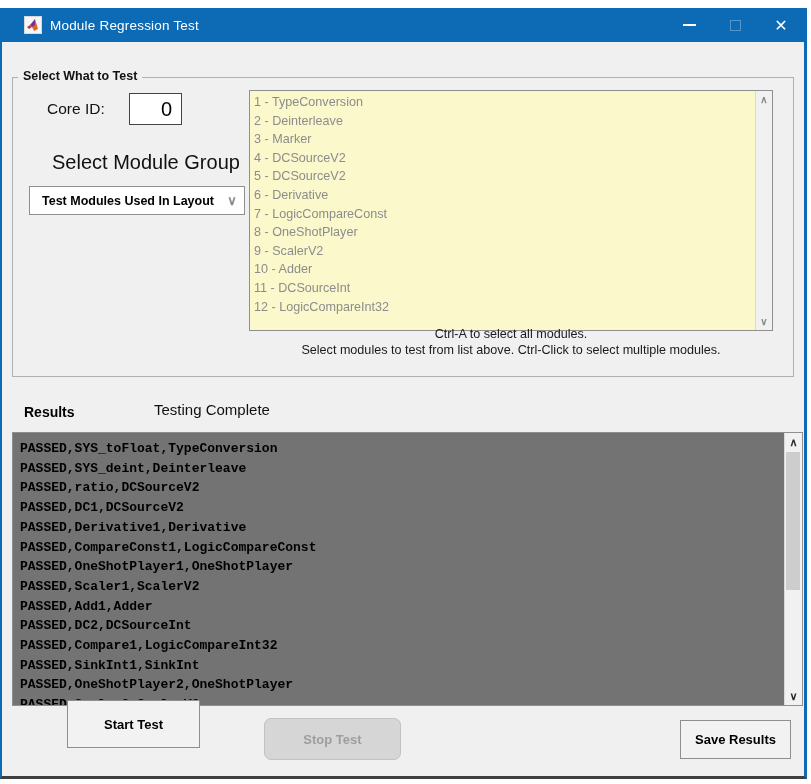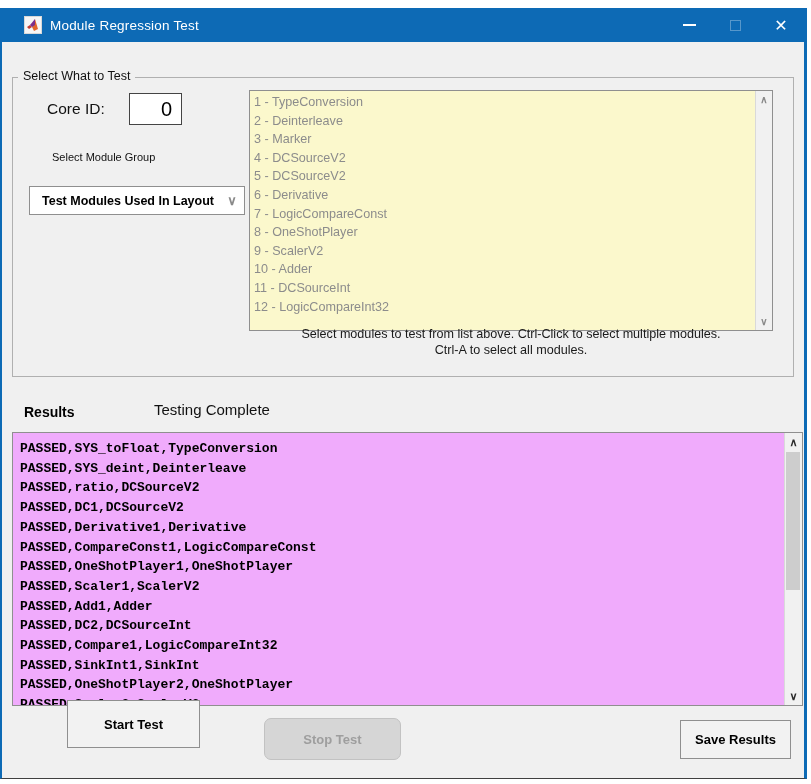--- a/index.html
+++ b/index.html
@@ -1,45 +1,45 @@
 <!DOCTYPE html>
 <html><head>
 <meta charset="utf-8">
 <style>
   * { margin:0; padding:0; box-sizing:border-box; }
   html,body { width:811px; height:784px; background:#ffffff; font-family:"Liberation Sans", sans-serif; }
   .page { position:relative; width:811px; height:784px; background:#ffffff; overflow:hidden; }
 
   .window { position:absolute; left:0; top:8px; width:807px; height:771px;
-    border-left:2px solid #0d6ab5; border-right:3px solid #0d6ab5; border-bottom:1px solid #404040;
+    border-left:2px solid #0d6ab5; border-right:3px solid #0d6ab5; border-bottom:3px solid #404040;
     background:#f0f0f0; }
 
   .titlebar { position:absolute; left:0; top:0; width:100%; height:34px; background:#0d6ab5;
     display:flex; align-items:center; }
   .app-icon { width:18px; height:18px; margin-left:22px; background:#f6f6f6; border:1px solid #d8d8d8;
     display:flex; align-items:center; justify-content:center; }
   .title-text { color:#ffffff; font-size:13.5px; margin-left:8px; letter-spacing:0.2px; }
   .win-controls { position:absolute; right:0; top:0; height:34px; display:flex; }
   .win-btn { width:46px; height:34px; display:flex; align-items:center; justify-content:center;
     color:#ffffff; font-size:14px; }
   .maximize-box { width:11px; height:11px; border:1px solid rgba(255,255,255,0.30); }
   .min-dash { display:block; width:13px; height:2px; background:#ffffff; }
   .close-x { font-size:16px; font-weight:normal; }
 
   .groupbox { position:absolute; left:10px; top:69px; width:782px; height:300px;
     border:1px solid #b0b0b0; }
   .groupbox-legend { position:absolute; left:5px; top:-9px; background:#f0f0f0; padding:0 5px;
-    font-size:12.5px; font-weight:normal; color:#111; }
+    font-size:12.5px; font-weight:bold; color:#111; }
 
   .core-id-label { position:absolute; left:45px; top:92px; font-size:15.5px; color:#111; }
   .core-id-input { position:absolute; left:127px; top:85px; width:53px; height:32px;
     background:#ffffff; border:1px solid #444; font-size:20px; color:#000;
     text-align:right; padding-right:9px; line-height:30px; }
 
-  .module-group-label { position:absolute; left:50px; top:143px; font-size:11px; color:#111; }
+  .module-group-label { position:absolute; left:50px; top:143px; font-size:20px; color:#111; }
 
   .dropdown { position:absolute; left:27px; top:178px; width:216px; height:29px; background:#ffffff;
     border:1px solid #8f8f8f; display:flex; align-items:center; }
   .dropdown-value { font-size:12.5px; font-weight:bold; color:#000; padding-left:6px; flex:1;
     white-space:nowrap; overflow:hidden;text-align:center; }
   .dropdown-chevron { width:24px; height:100%; display:flex; align-items:center; justify-content:center;
     color:#8a8a8a; font-size:13px; font-weight:bold; }
 
   .module-list { position:absolute; left:247px; top:82px; width:524px; height:241px;
     background:#fbf8cc; border:1px solid #8f8f8f; overflow:hidden; }
@@ -54,21 +54,21 @@
   .vscroll .arrow.down { bottom:0; }
   .vscroll .thumb { position:absolute; left:1px; width:14px; background:#cdcdcd; }
 
   .results-label { position:absolute; left:22px; top:396px; font-size:14px; font-weight:bold; color:#000; }
   .status-text { position:absolute; left:152px; top:393px; font-size:15px; color:#111; }
 
   .help-text { position:absolute; left:227px; top:319px; width:564px; text-align:center;
     font-size:12.6px; color:#1a1a1a; line-height:15.5px; }
 
   .results-box { position:absolute; left:10px; top:424px; width:791px; height:274px;
-    background:#f0abfc; border:1px solid #8f8f8f; overflow:hidden; }
+    background:#737373; border:1px solid #8f8f8f; overflow:hidden; }
   .results-inner { position:absolute; left:0; top:0; right:18px; bottom:0; overflow:hidden;
     padding:6px 0 0 7px; }
   .result-row { font-family:"Liberation Mono", monospace; font-size:13px; font-weight:bold;
     color:#000; line-height:19.7px; white-space:nowrap; }
   .results-box .vscroll { width:18px; background:#f1f1f1; }
   .results-box .vscroll .arrow { color:#2b2b2b; height:18px; font-size:11px; }
 
   .btn { position:absolute; background:#f2f2f2; border:1px solid #8f8f8f;
     font-size:13px; font-weight:bold; color:#000; display:flex; align-items:center; justify-content:center;
     font-family:"Liberation Sans", sans-serif; }
@@ -132,22 +132,22 @@
           <div class="module-item">11 - DCSourceInt</div>
           <div class="module-item">12 - LogicCompareInt32</div>
         </div>
       <div class="vscroll">
         <div class="arrow up">∧</div>
         <div class="arrow down">∨</div>
       </div>
     </div>
 
     <div class="help-text">
+      <div>Ctrl-A to select all modules.</div>
       <div>Select modules to test from list above. Ctrl-Click to select multiple modules.</div>
-      <div>Ctrl-A to select all modules.</div>
     </div>
 
     <div class="results-label">Results</div>
     <div class="status-text">Testing Complete</div>
 
     <div class="results-box">
       <div class="results-inner">
           <div class="result-row">PASSED,SYS_toFloat,TypeConversion</div>
           <div class="result-row">PASSED,SYS_deint,Deinterleave</div>
           <div class="result-row">PASSED,ratio,DCSourceV2</div>

